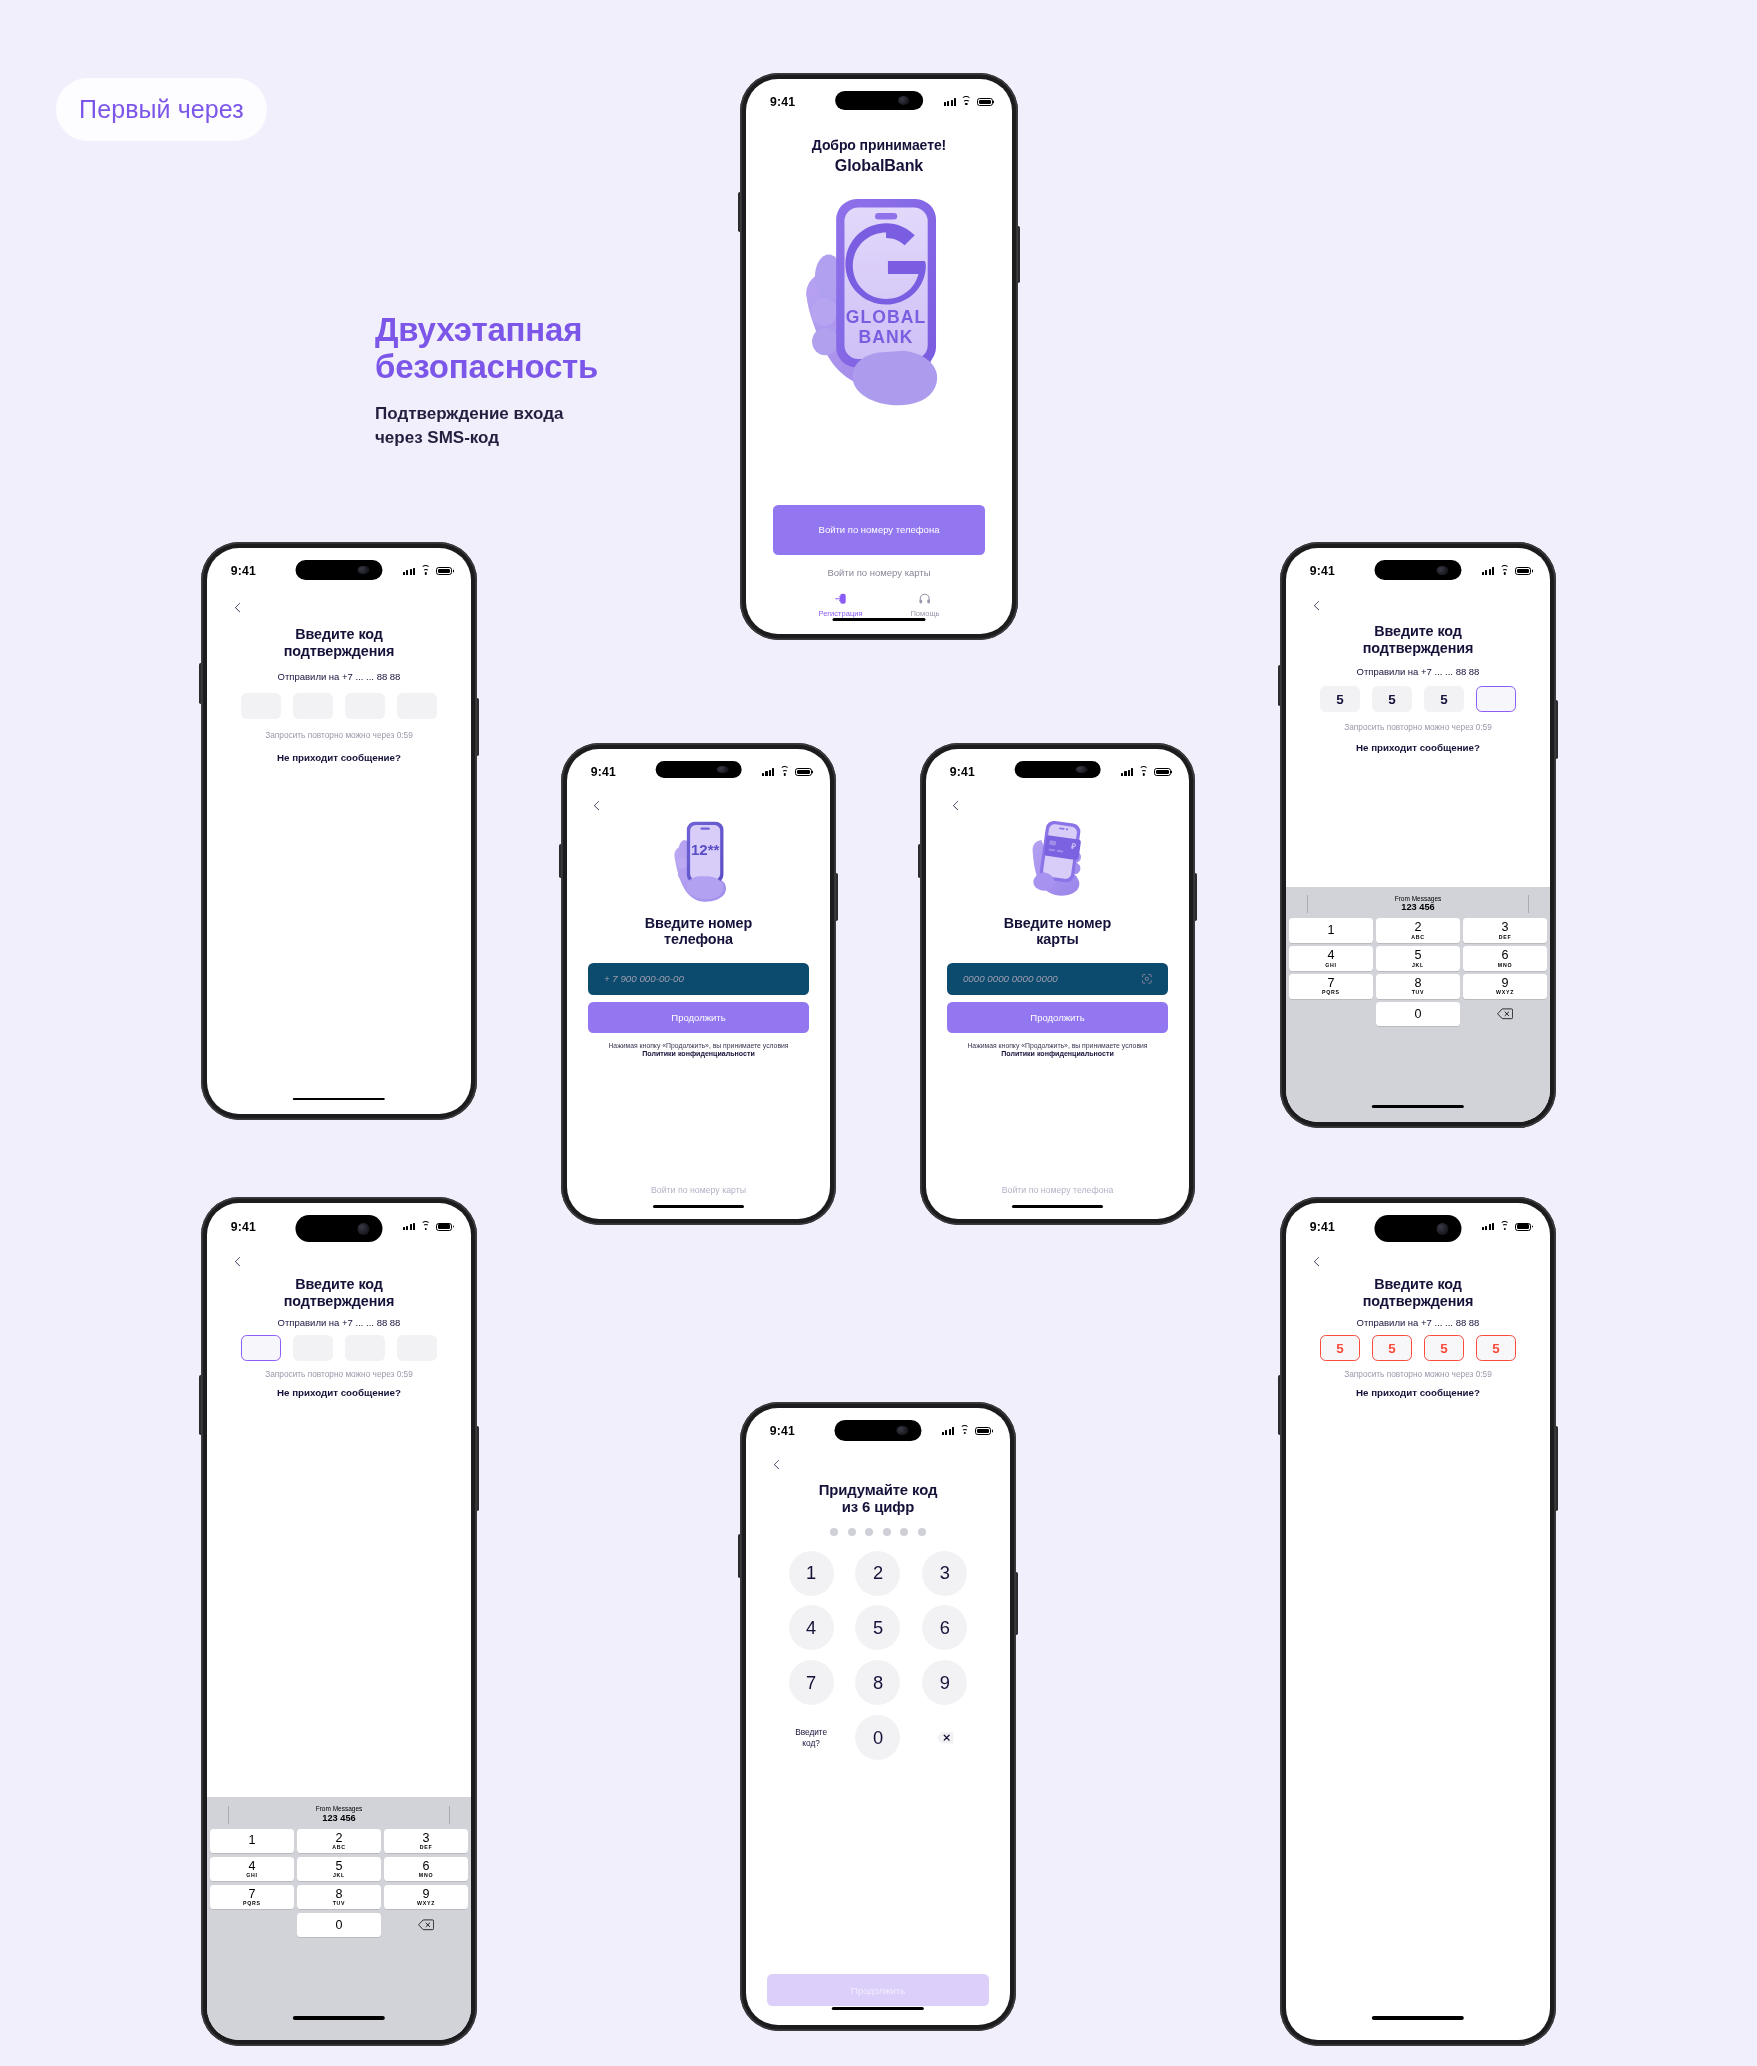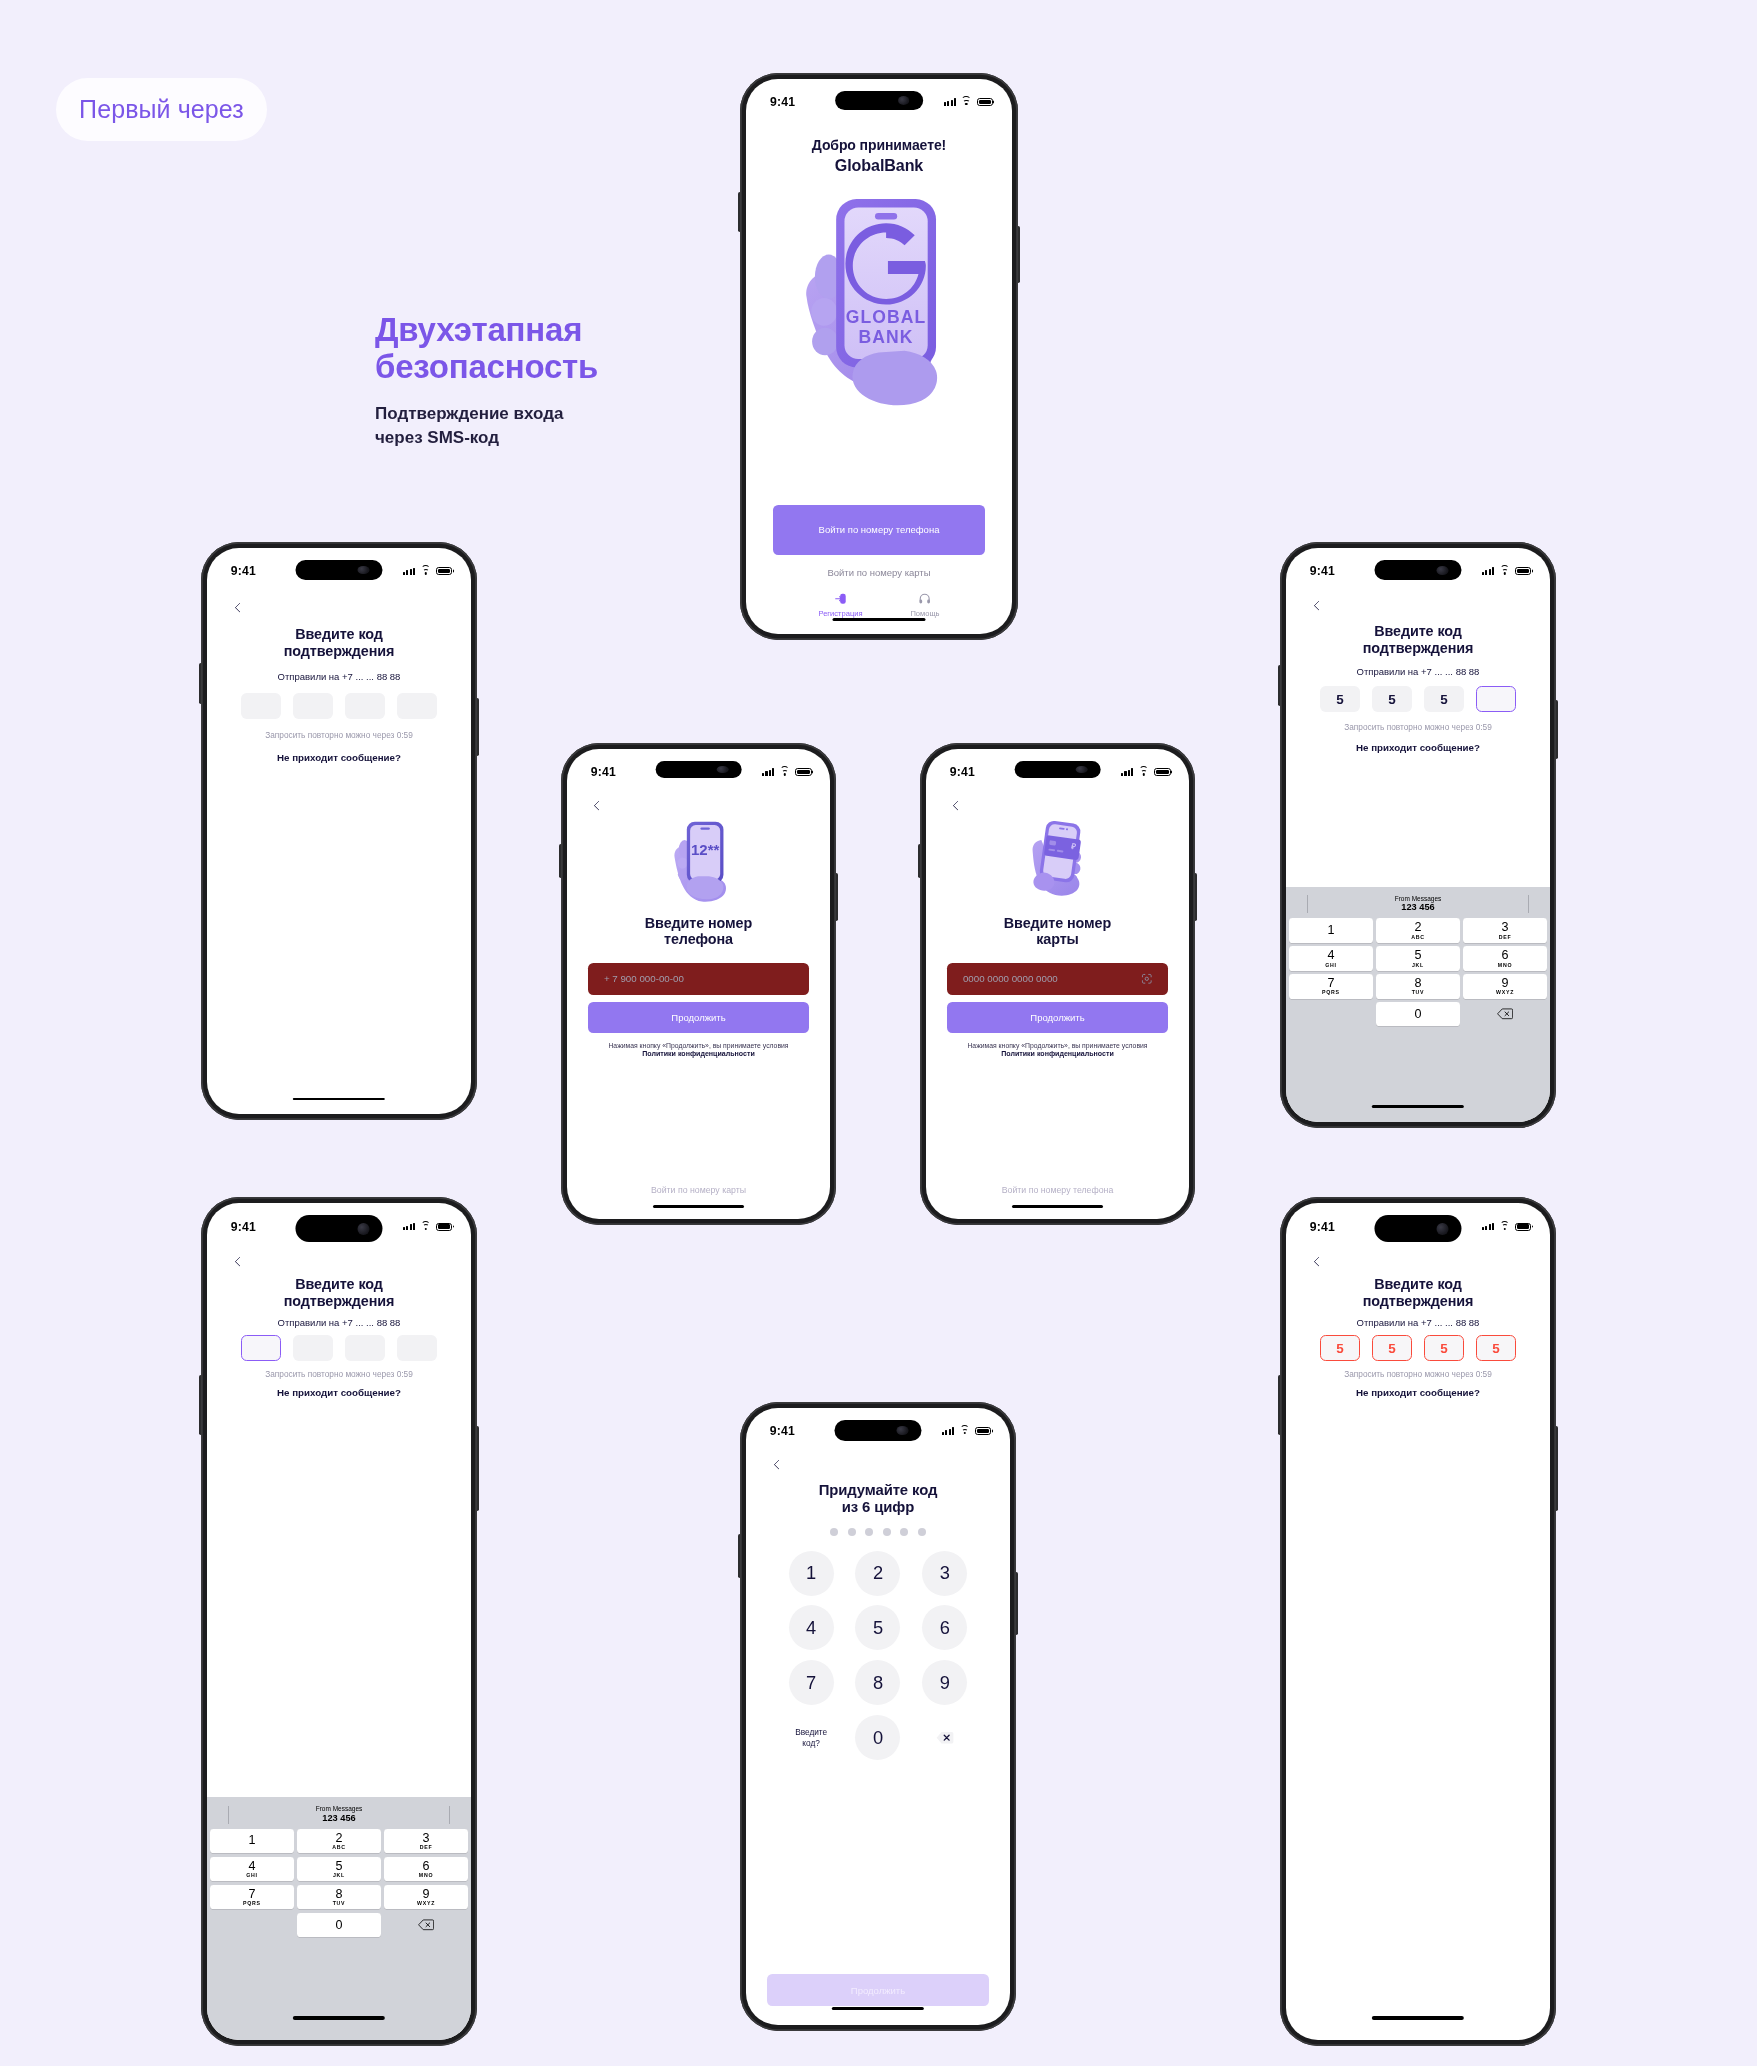--- a/index.html
+++ b/index.html
@@ -165,23 +165,23 @@
   .cell.err { border-color:#fa4b3c; color:#fa4b3c; background:#f7f6f8; }
 
   
   .btn-primary {
     background:#9277f0; color:#fff; border-radius:.55em;
     display:flex; align-items:center; justify-content:center;
     font-weight:400;
   }
   .btn-primary.disabled { background:#dcd0fa; color:#f3ecff; }
   .field {
-    background:#7f1d1d; border-radius:.55em;
+    background:#0c4a6e; border-radius:.55em;
     display:flex; align-items:center;
-    color:#a09eae; padding: 0 6%;
+    color:#a09eae; padding: 0 6%; font-style: italic;
   }
   .ghost-link { text-align:center; color:#b5b0c6; }
 
   
   .kbd {
     background:#d1d3d9;
     flex: 0 0 auto;
     padding: 1.4% 1.1% 0 1.1%;
     display:flex; flex-direction:column;
   }

